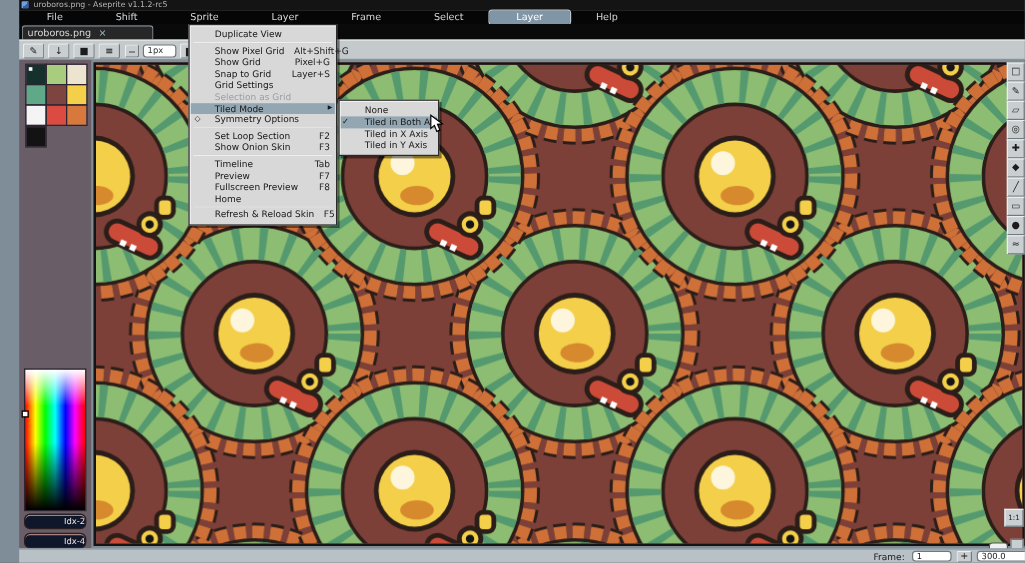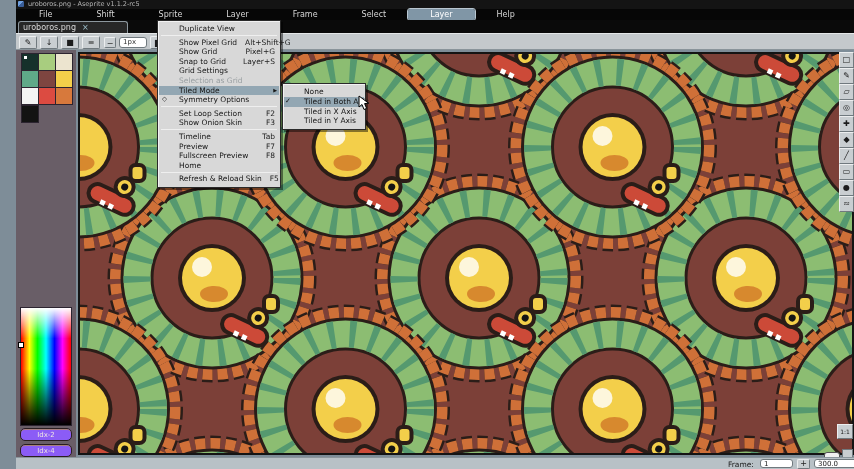--- a/index.html
+++ b/index.html
@@ -39,23 +39,23 @@
   #leftpanel { left:0; top:50px; width:60px; height:407px; background:#695e67; }
   #swgrid { position:absolute; left:6px; top:4px; display:grid; grid-template-columns:repeat(3,16px); grid-auto-rows:16px; gap:1px; }
   .sw { width:16px; height:16px; outline:1px solid #2c2430; position:relative; }
   .swmark { position:absolute; left:2px; top:2px; width:3px; height:3px; background:#fff; }
   #swblack { position:absolute; left:6px; top:56px; }
   #spectrum { position:absolute; left:5px; top:258px; width:50px; height:117px; outline:1px solid #2c2430;
      background:
        linear-gradient(to bottom, #ffffff 0%, rgba(255,255,255,0) 26%, rgba(0,0,0,0) 52%, #000000 100%),
        linear-gradient(to right, #ff0000, #ffff00 17%, #00ff00 33%, #00ffff 50%, #0000ff 67%, #ff00ff 83%, #ff0000); }
   #specmark { position:absolute; left:-2px; top:35px; width:4px; height:4px; background:#fff; outline:1px solid #000; }
-  .idxbtn { position:absolute; left:4px; width:52px; height:13px; background:#8b5cf6;
+  .idxbtn { position:absolute; left:4px; width:52px; height:13px; background:#0f172a;
      border:1px solid #2a1e20; border-radius:5px; box-shadow:inset 0 1px 0 #a8807d;
-     font-size:7px; color:#efe4e4; text-align:center; line-height:12px; }
+     font-size:7px; color:#efe4e4; text-align:right; line-height:12px; }
 
   
   #canvas { left:62px; top:52px; width:776px; height:403px; border:2px solid #141414; background:#7c4038; }
 
   
   .tbtn { position:absolute; left:839px; width:15px; height:16px; background:#c9ced1;
      border:1px solid; border-color:#eceeef #70797e #70797e #eceeef;
      font-size:8px; line-height:14px; text-align:center; color:#1c1c1c; }
   #zoomfit { position:absolute; left:837px; top:424px; width:16px; height:15px; background:#c9ced1;
      border:1px solid; border-color:#eceeef #70797e #70797e #eceeef;

